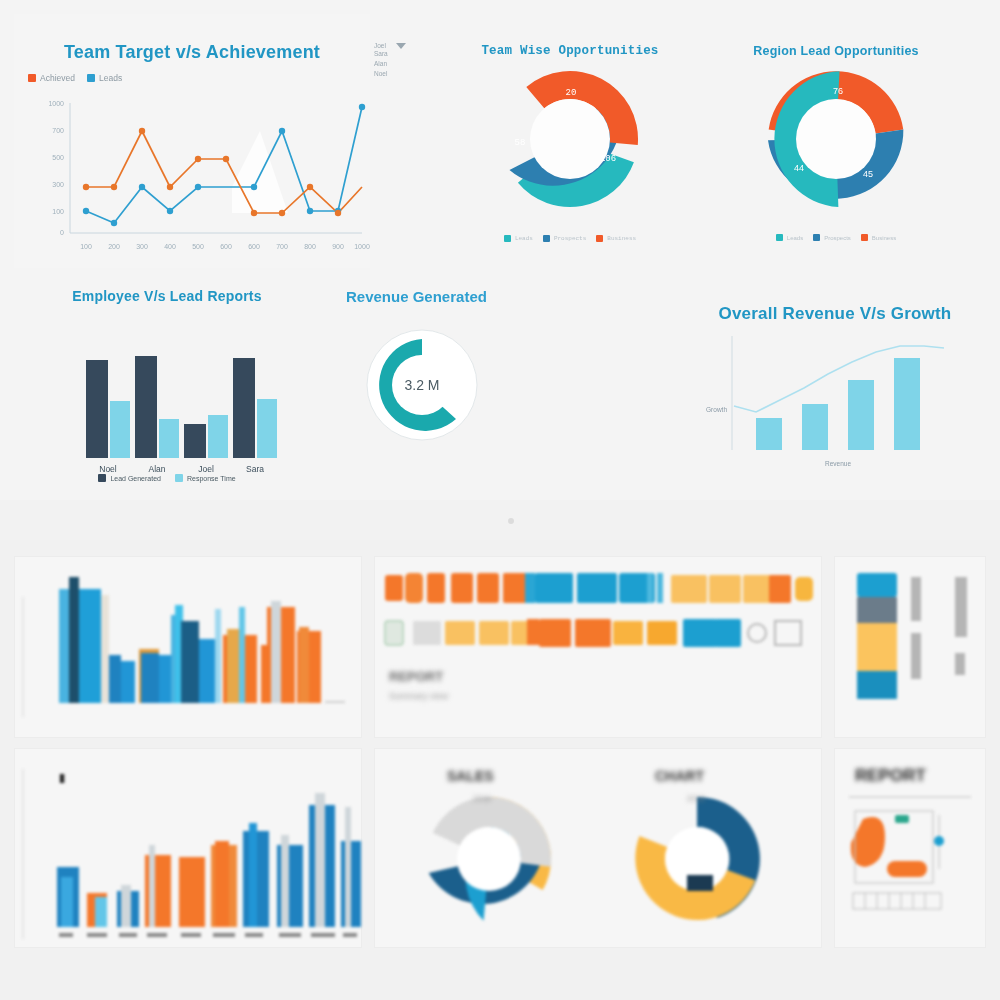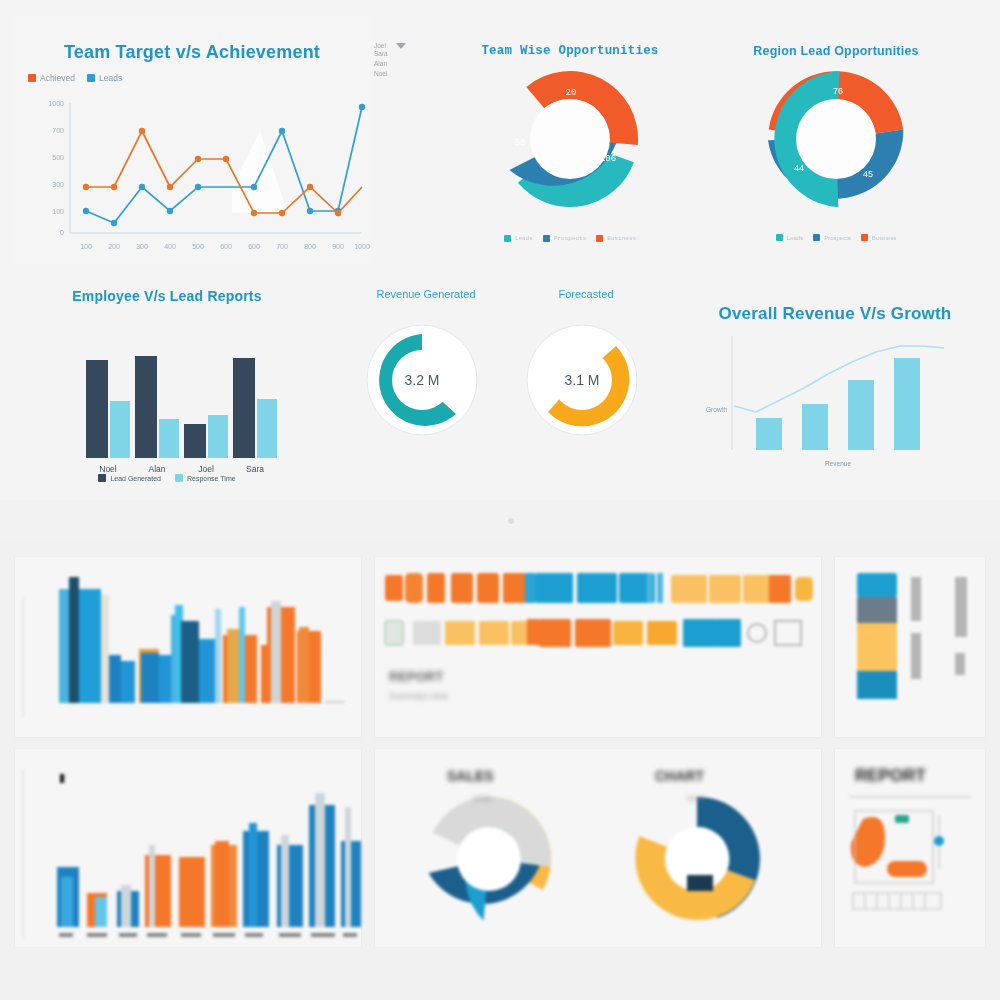--- a/index.html
+++ b/index.html
@@ -41,21 +41,21 @@
   .donut-legend .legend-item { font-size:6px; color:#b9c3ca; }
   .donut-legend .legend-swatch { width:7px; height:7px; }
 
   
   #row2 { position:absolute; left:0; top:268px; width:1000px; height:232px; background:#f4f4f4; }
   #emp-card { position:absolute; left:14px; top:20px; width:306px; height:208px; }
   #emp-card .card-title { font-size:14px; }
   #rev-card { position:absolute; left:346px; top:20px; width:320px; height:208px; }
   #growth-card { position:absolute; left:700px; top:20px; width:270px; height:208px; }
   #growth-card .card-title { font-size:17px; margin-top:16px; }
-  .gauge-title { font-size:11px; text-align:center; color:#2e9fd0; font-weight:normal; }
+  .gauge-title { font-size:15px; color:#2e9fd0; font-weight:bold; }
 
   
   #bottom { position:absolute; left:0; top:540px; width:1000px; height:460px; background:#f1f1f1; }
   .blurcard { position:absolute; background:#f6f6f6; border:1px solid #ececec; }
   #b1 { left:14px; top:16px; width:348px; height:182px; }
   #b2 { left:374px; top:16px; width:448px; height:182px; }
   #b3 { left:834px; top:16px; width:152px; height:182px; }
   #b4 { left:14px; top:208px; width:348px; height:200px; }
   #b5 { left:374px; top:208px; width:448px; height:200px; }
   #b6 { left:834px; top:208px; width:152px; height:200px; }
@@ -260,29 +260,20 @@
 
   <div id="rev-card">
     <div style="display:flex">
       <div style="width:160px">
         <div class="gauge-title">Revenue Generated</div>
         <svg width="160" height="140" style="margin-top:12px">
           <circle cx="76" cy="68" r="55" fill="#ffffff" stroke="#e3e8ea" stroke-width="1"></circle>
           <path d="M 76 22 A 46 46 0 1 0 110 102 L 88 82 A 16 16 0 1 1 76 38 Z" fill="#1aa9ad"></path>
           <circle cx="76" cy="68" r="30" fill="#ffffff"></circle>
           <text x="76" y="73" text-anchor="middle" font-size="14" fill="#4a5a63">3.2 M</text>
-        </svg>
-      </div>
-      <div style="width:160px">
-        <div class="gauge-title">Forecasted</div>
-        <svg width="160" height="140" style="margin-top:12px">
-          <circle cx="76" cy="68" r="55" fill="#ffffff" stroke="#e3e8ea" stroke-width="1"></circle>
-          <path d="M 110 34 A 46 46 0 0 1 42 100 L 58 82 A 24 24 0 0 0 92 50 Z" fill="#f7a81b"></path>
-          <circle cx="76" cy="68" r="30" fill="#ffffff"></circle>
-          <text x="76" y="73" text-anchor="middle" font-size="14" fill="#4a5a63">3.1 M</text>
         </svg>
       </div>
     </div>
   </div>
 
   <div id="growth-card">
     <div class="card-title">Overall Revenue V/s Growth</div>
     <svg width="270" height="160" style="position:absolute;left:0;top:32px">
       <line x1="32" y1="16" x2="32" y2="130" stroke="#dde5e9" stroke-width="1.5"></line>
       <text x="27" y="92" text-anchor="end" font-size="6.5" fill="#8a9aa6">Growth</text>

